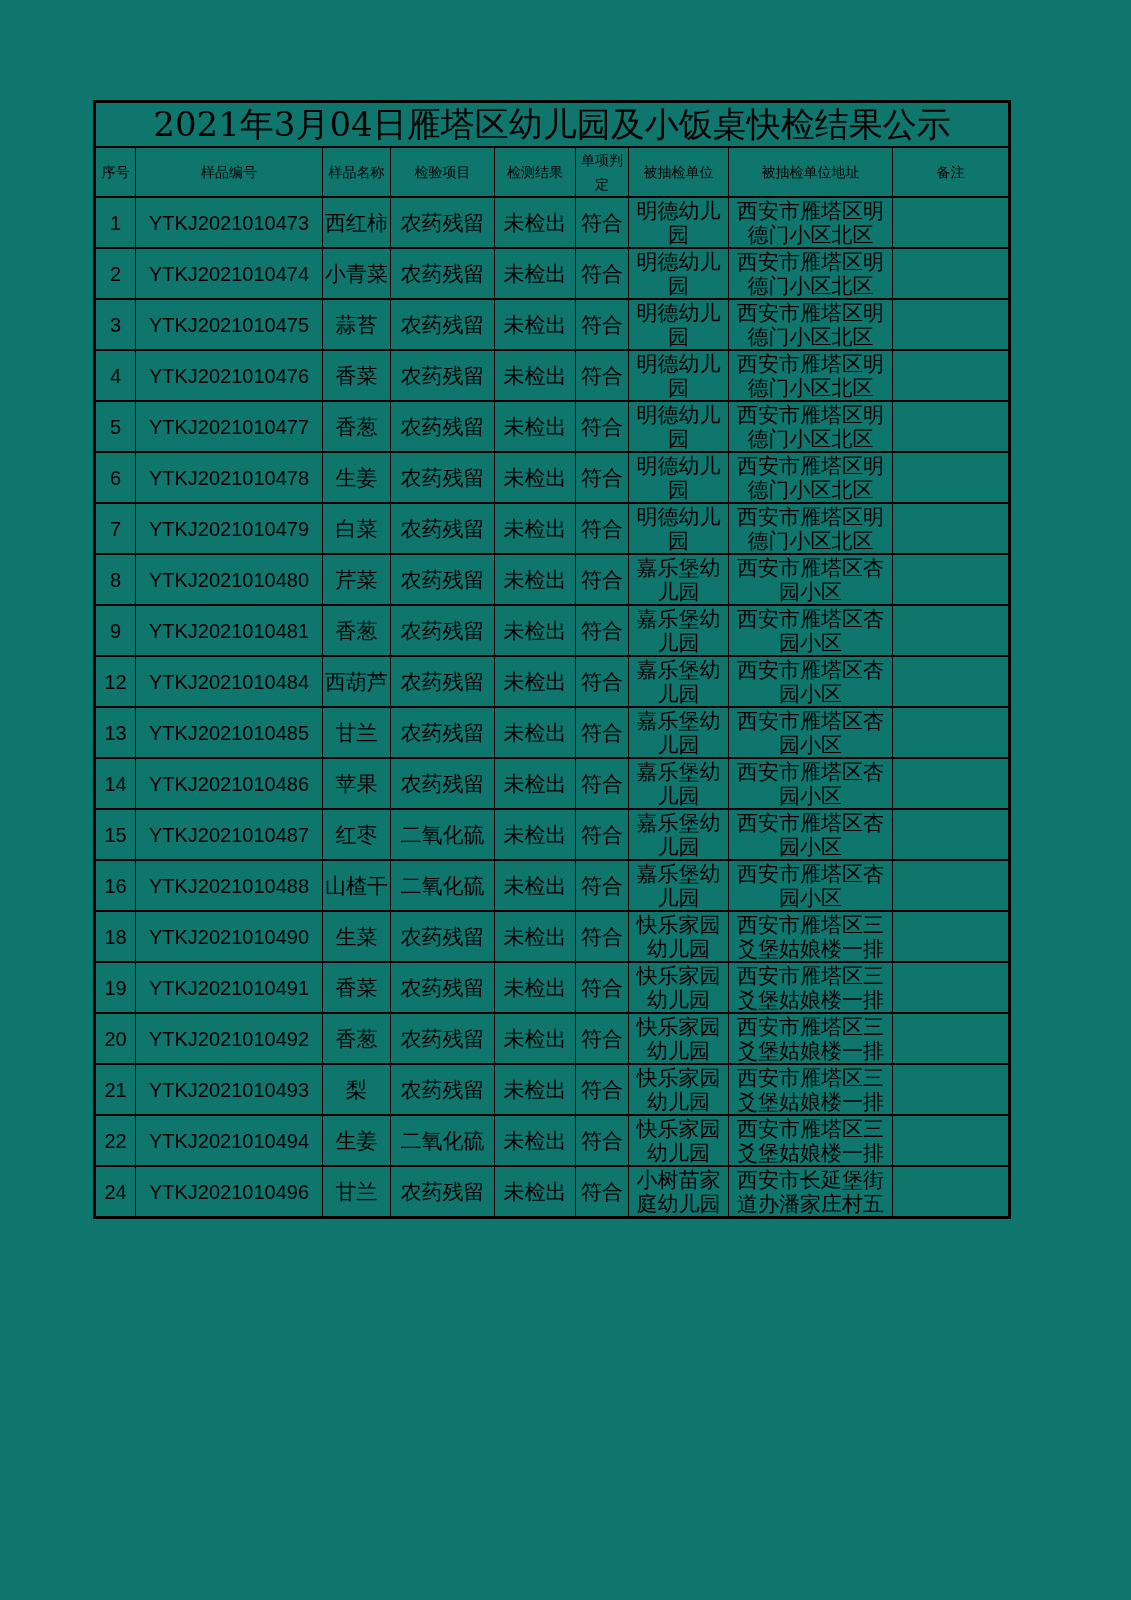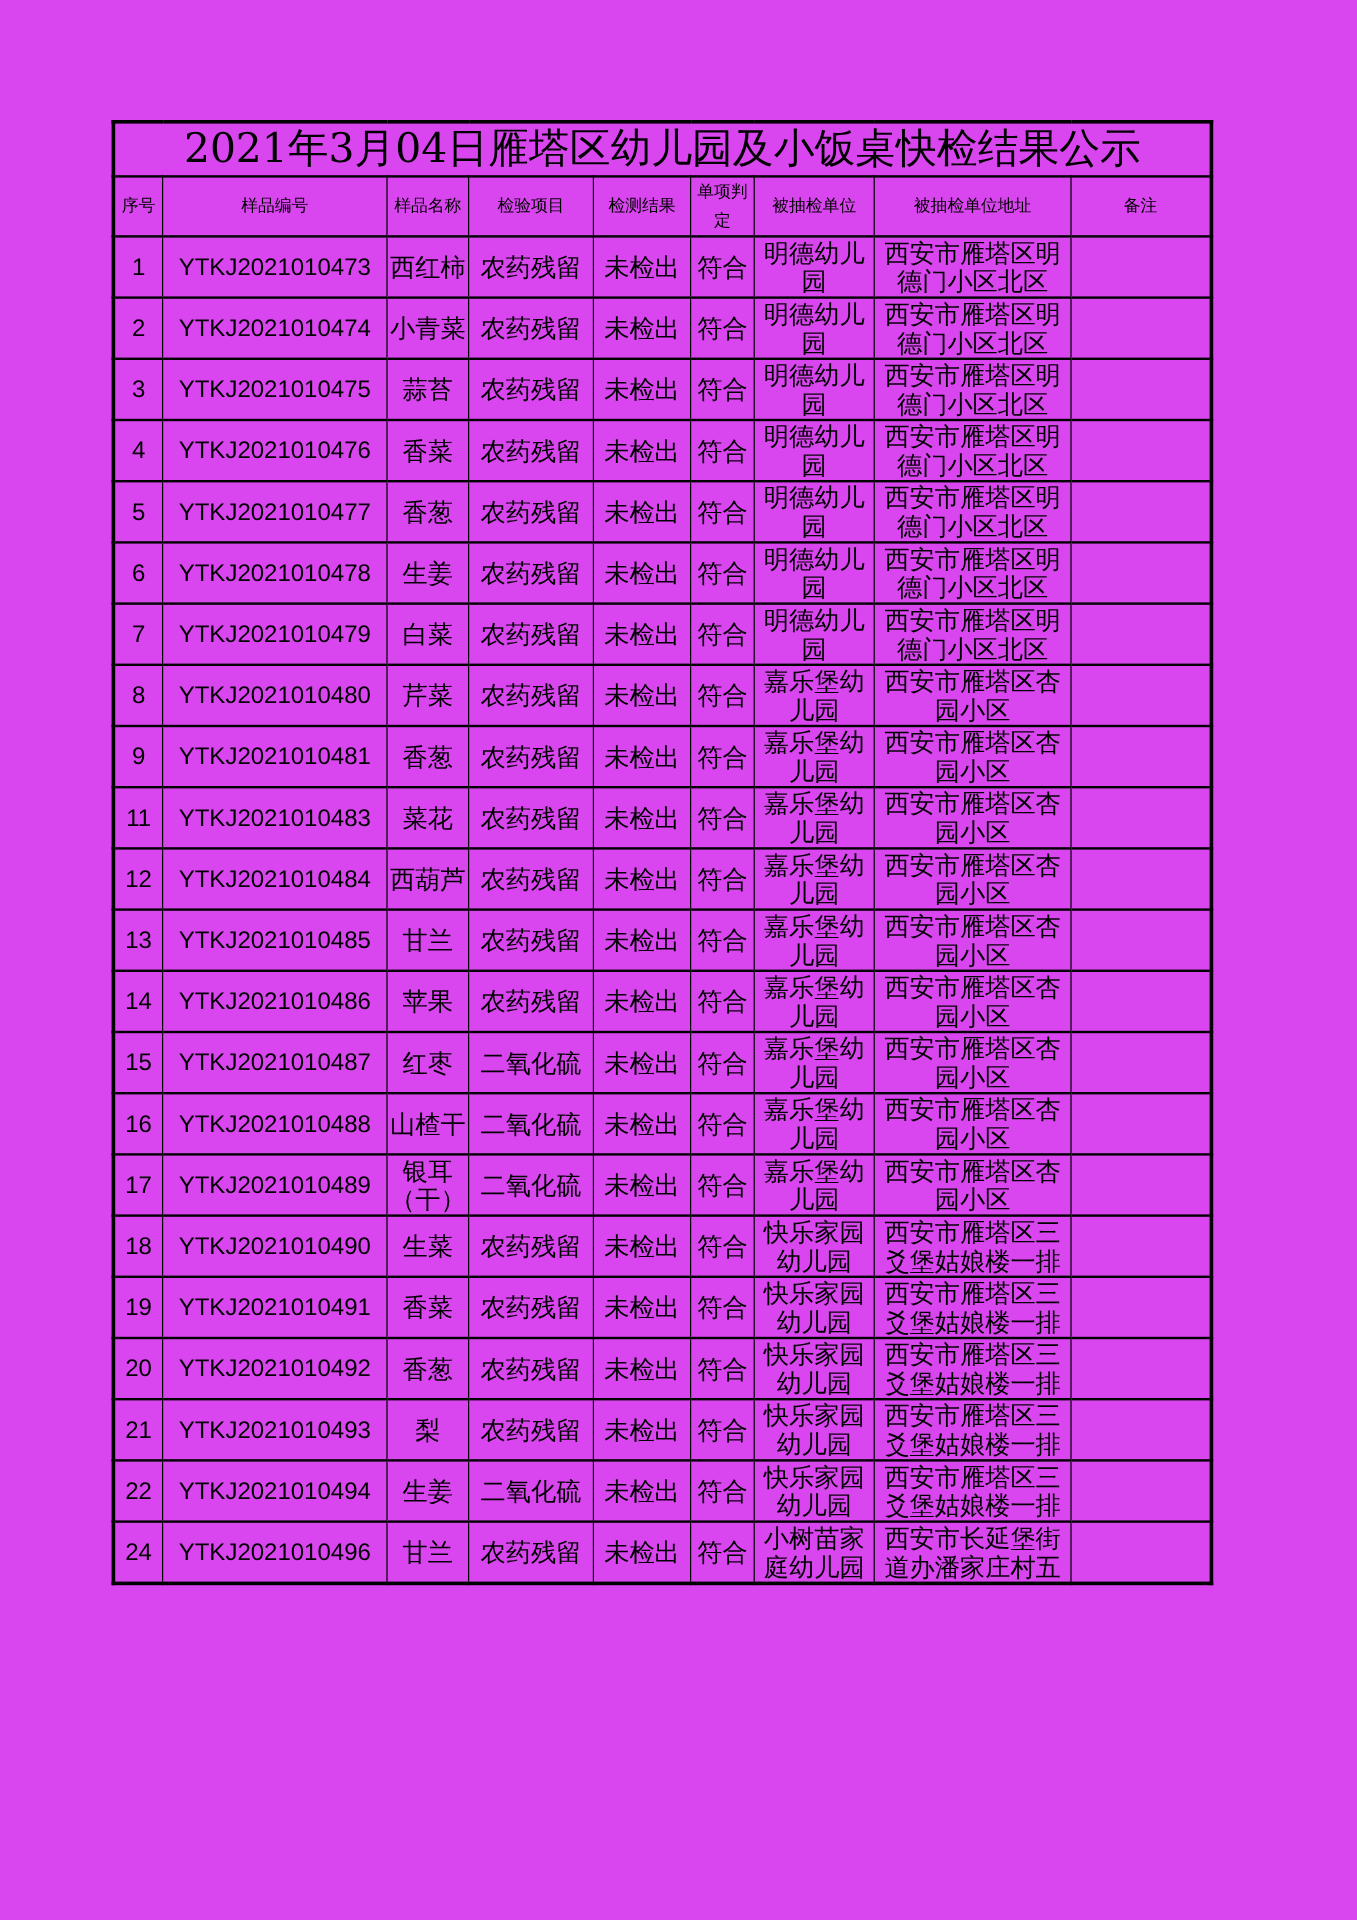--- a/index.html
+++ b/index.html
@@ -4,21 +4,21 @@
 <style>
   html, body {
     margin: 0;
     padding: 0;
     background: #ffffff;
   }
   .page {
     position: relative;
     width: 1131px;
     height: 1600px;
-    background: #d946ef;
+    background: #0f766e;
     color: #000000;
     font-family: "DejaVu Serif", "Liberation Serif", serif;
     overflow: hidden;
   }
   table.report {
     position: absolute;
     left: 93px;
     top: 100px;
     width: 915px;
     border-collapse: collapse;
@@ -199,31 +199,20 @@
           <td class="c-sample_id">YTKJ2021010481</td>
           <td class="c-sample_name">香葱</td>
           <td class="c-test_item">农药残留</td>
           <td class="c-test_result">未检出</td>
           <td class="c-judgment">符合</td>
           <td class="c-inspected_unit">嘉乐堡幼儿园</td>
           <td class="c-inspected_unit_address">西安市雁塔区杏园小区</td>
           <td class="c-remark"></td>
         </tr>
         <tr>
-          <td class="c-no">11</td>
-          <td class="c-sample_id">YTKJ2021010483</td>
-          <td class="c-sample_name">菜花</td>
-          <td class="c-test_item">农药残留</td>
-          <td class="c-test_result">未检出</td>
-          <td class="c-judgment">符合</td>
-          <td class="c-inspected_unit">嘉乐堡幼儿园</td>
-          <td class="c-inspected_unit_address">西安市雁塔区杏园小区</td>
-          <td class="c-remark"></td>
-        </tr>
-        <tr>
           <td class="c-no">12</td>
           <td class="c-sample_id">YTKJ2021010484</td>
           <td class="c-sample_name">西葫芦</td>
           <td class="c-test_item">农药残留</td>
           <td class="c-test_result">未检出</td>
           <td class="c-judgment">符合</td>
           <td class="c-inspected_unit">嘉乐堡幼儿园</td>
           <td class="c-inspected_unit_address">西安市雁塔区杏园小区</td>
           <td class="c-remark"></td>
         </tr>
@@ -257,31 +246,20 @@
           <td class="c-test_result">未检出</td>
           <td class="c-judgment">符合</td>
           <td class="c-inspected_unit">嘉乐堡幼儿园</td>
           <td class="c-inspected_unit_address">西安市雁塔区杏园小区</td>
           <td class="c-remark"></td>
         </tr>
         <tr>
           <td class="c-no">16</td>
           <td class="c-sample_id">YTKJ2021010488</td>
           <td class="c-sample_name">山楂干</td>
-          <td class="c-test_item">二氧化硫</td>
-          <td class="c-test_result">未检出</td>
-          <td class="c-judgment">符合</td>
-          <td class="c-inspected_unit">嘉乐堡幼儿园</td>
-          <td class="c-inspected_unit_address">西安市雁塔区杏园小区</td>
-          <td class="c-remark"></td>
-        </tr>
-        <tr>
-          <td class="c-no">17</td>
-          <td class="c-sample_id">YTKJ2021010489</td>
-          <td class="c-sample_name">银耳（干）</td>
           <td class="c-test_item">二氧化硫</td>
           <td class="c-test_result">未检出</td>
           <td class="c-judgment">符合</td>
           <td class="c-inspected_unit">嘉乐堡幼儿园</td>
           <td class="c-inspected_unit_address">西安市雁塔区杏园小区</td>
           <td class="c-remark"></td>
         </tr>
         <tr>
           <td class="c-no">18</td>
           <td class="c-sample_id">YTKJ2021010490</td>

